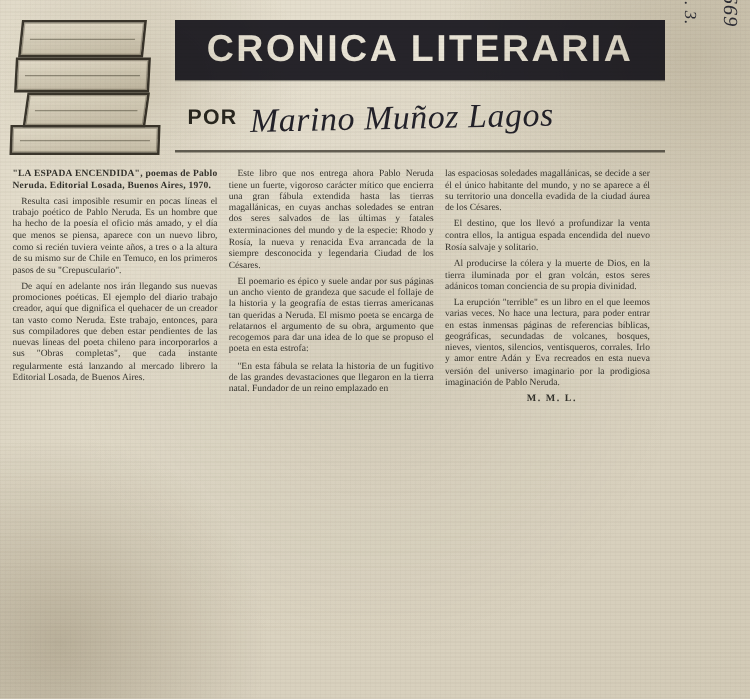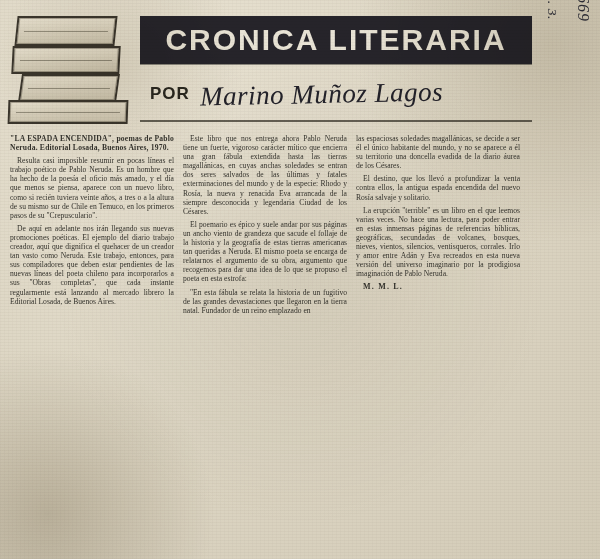--- a/index.html
+++ b/index.html
@@ -189,21 +189,21 @@
     color: #25241f;
     font-family: "Liberation Serif", serif;
     hyphens: auto;
     -webkit-hyphens: auto;
   }
   .col p { margin: 0 0 4px 0; text-indent: 7px; }
   .col p.noindent { text-indent: 0; }
   .col p.lead { text-indent: 0; font-weight: bold; letter-spacing: .2px; }
   .col p.quote { text-indent: 7px; }
   .sig {
-    text-align: left;
+    text-align: center;
     font-weight: bold;
     letter-spacing: 1.2px;
     font-size: 8px;
     margin-top: 6px;
   }
   .blur {
     filter: blur(.18px);
     opacity: .92;
   }
 </style>
@@ -240,22 +240,23 @@
       <p>De aquí en adelante nos irán llegando sus nuevas promociones poéticas. El ejemplo del diario trabajo creador, aquí que dignifica el quehacer de un creador tan vasto como Neruda. Este trabajo, entonces, para sus compiladores que deben estar pendientes de las nuevas líneas del poeta chileno para incorporarlos a sus "Obras completas", que cada instante regularmente está lanzando al mercado librero la Editorial Losada, de Buenos Aires.</p>
     </div>
 
     <div class="col blur">
       <p>Este libro que nos entrega ahora Pablo Neruda tiene un fuerte, vigoroso carácter mítico que encierra una gran fábula extendida hasta las tierras magallánicas, en cuyas anchas soledades se entran dos seres salvados de las últimas y fatales exterminaciones del mundo y de la especie: Rhodo y Rosía, la nueva y renacida Eva arrancada de la siempre desconocida y legendaria Ciudad de los Césares.</p>
       <p>El poemario es épico y suele andar por sus páginas un ancho viento de grandeza que sacude el follaje de la historia y la geografía de estas tierras americanas tan queridas a Neruda. El mismo poeta se encarga de relatarnos el argumento de su obra, argumento que recogemos para dar una idea de lo que se propuso el poeta en esta estrofa:</p>
       <p class="quote">"En esta fábula se relata la historia de un fugitivo de las grandes devastaciones que llegaron en la tierra natal. Fundador de un reino emplazado en</p>
     </div>
 
     <div class="col blur">
-      <p class="noindent">las espaciosas soledades magallánicas, se decide a ser él el único habitante del mundo, y no se aparece a él su territorio una doncella evadida de la diario áurea de los Césares.</p>
+      <p class="noindent">las espaciosas soledades magallánicas, se decide a ser él el único habitante del mundo, y no se aparece a él su territorio una doncella evadida de la ciudad áurea de los Césares.</p>
       <p>El destino, que los llevó a profundizar la venta contra ellos, la antigua espada encendida del nuevo Rosía salvaje y solitario.</p>
+      <p>Al producirse la cólera y la muerte de Dios, en la tierra iluminada por el gran volcán, estos seres adánicos toman conciencia de su propia divinidad.</p>
       <p>La erupción "terrible" es un libro en el que leemos varias veces. No hace una lectura, para poder entrar en estas inmensas páginas de referencias bíblicas, geográficas, secundadas de volcanes, bosques, nieves, vientos, silencios, ventisqueros, corrales. Irlo y amor entre Adán y Eva recreados en esta nueva versión del universo imaginario por la prodigiosa imaginación de Pablo Neruda.</p>
       <p class="sig">M. M. L.</p>
     </div>
 
   </div>
 
   <div class="margin-right">
     <span class="hand hand-num">82-5669</span>
     <span class="hand hand-ref">EL MAGALLANES (PUNTA ARENAS), 9-I-1971, p. 3.</span>
   </div>

